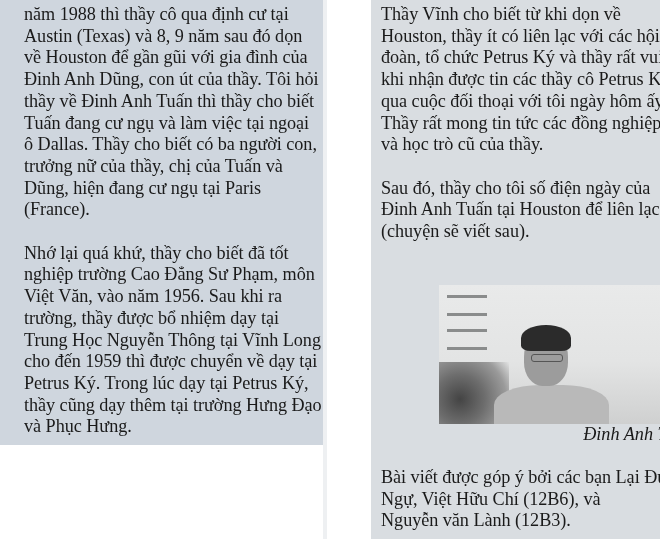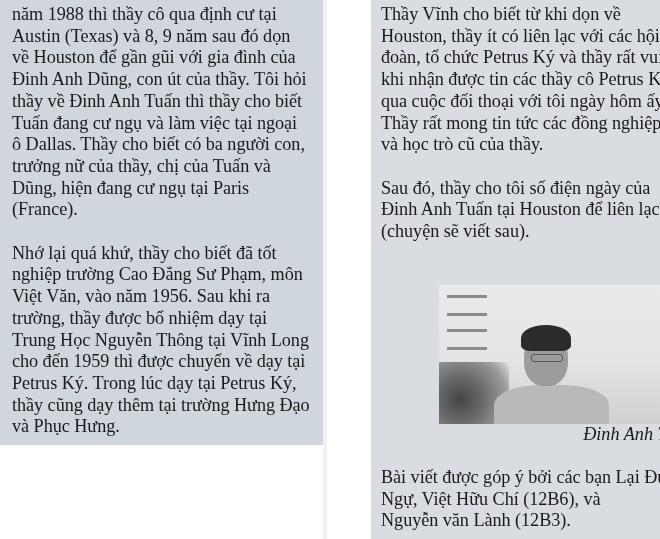--- a/index.html
+++ b/index.html
@@ -16,21 +16,21 @@
       color: #1a1a1a;
     }
     .left-col {
       position: absolute;
       left: 0;
       top: 0;
       width: 323px;
       height: 445px;
       background: #cfd6de;
       box-sizing: border-box;
-      padding: 4px 0 0 12px;
+      padding: 4px 0 0 24px;
     }
     .gap {
       position: absolute;
       left: 323px;
       top: 0;
       width: 4px;
       height: 539px;
       background: #eef0f2;
     }
     .right-col {

